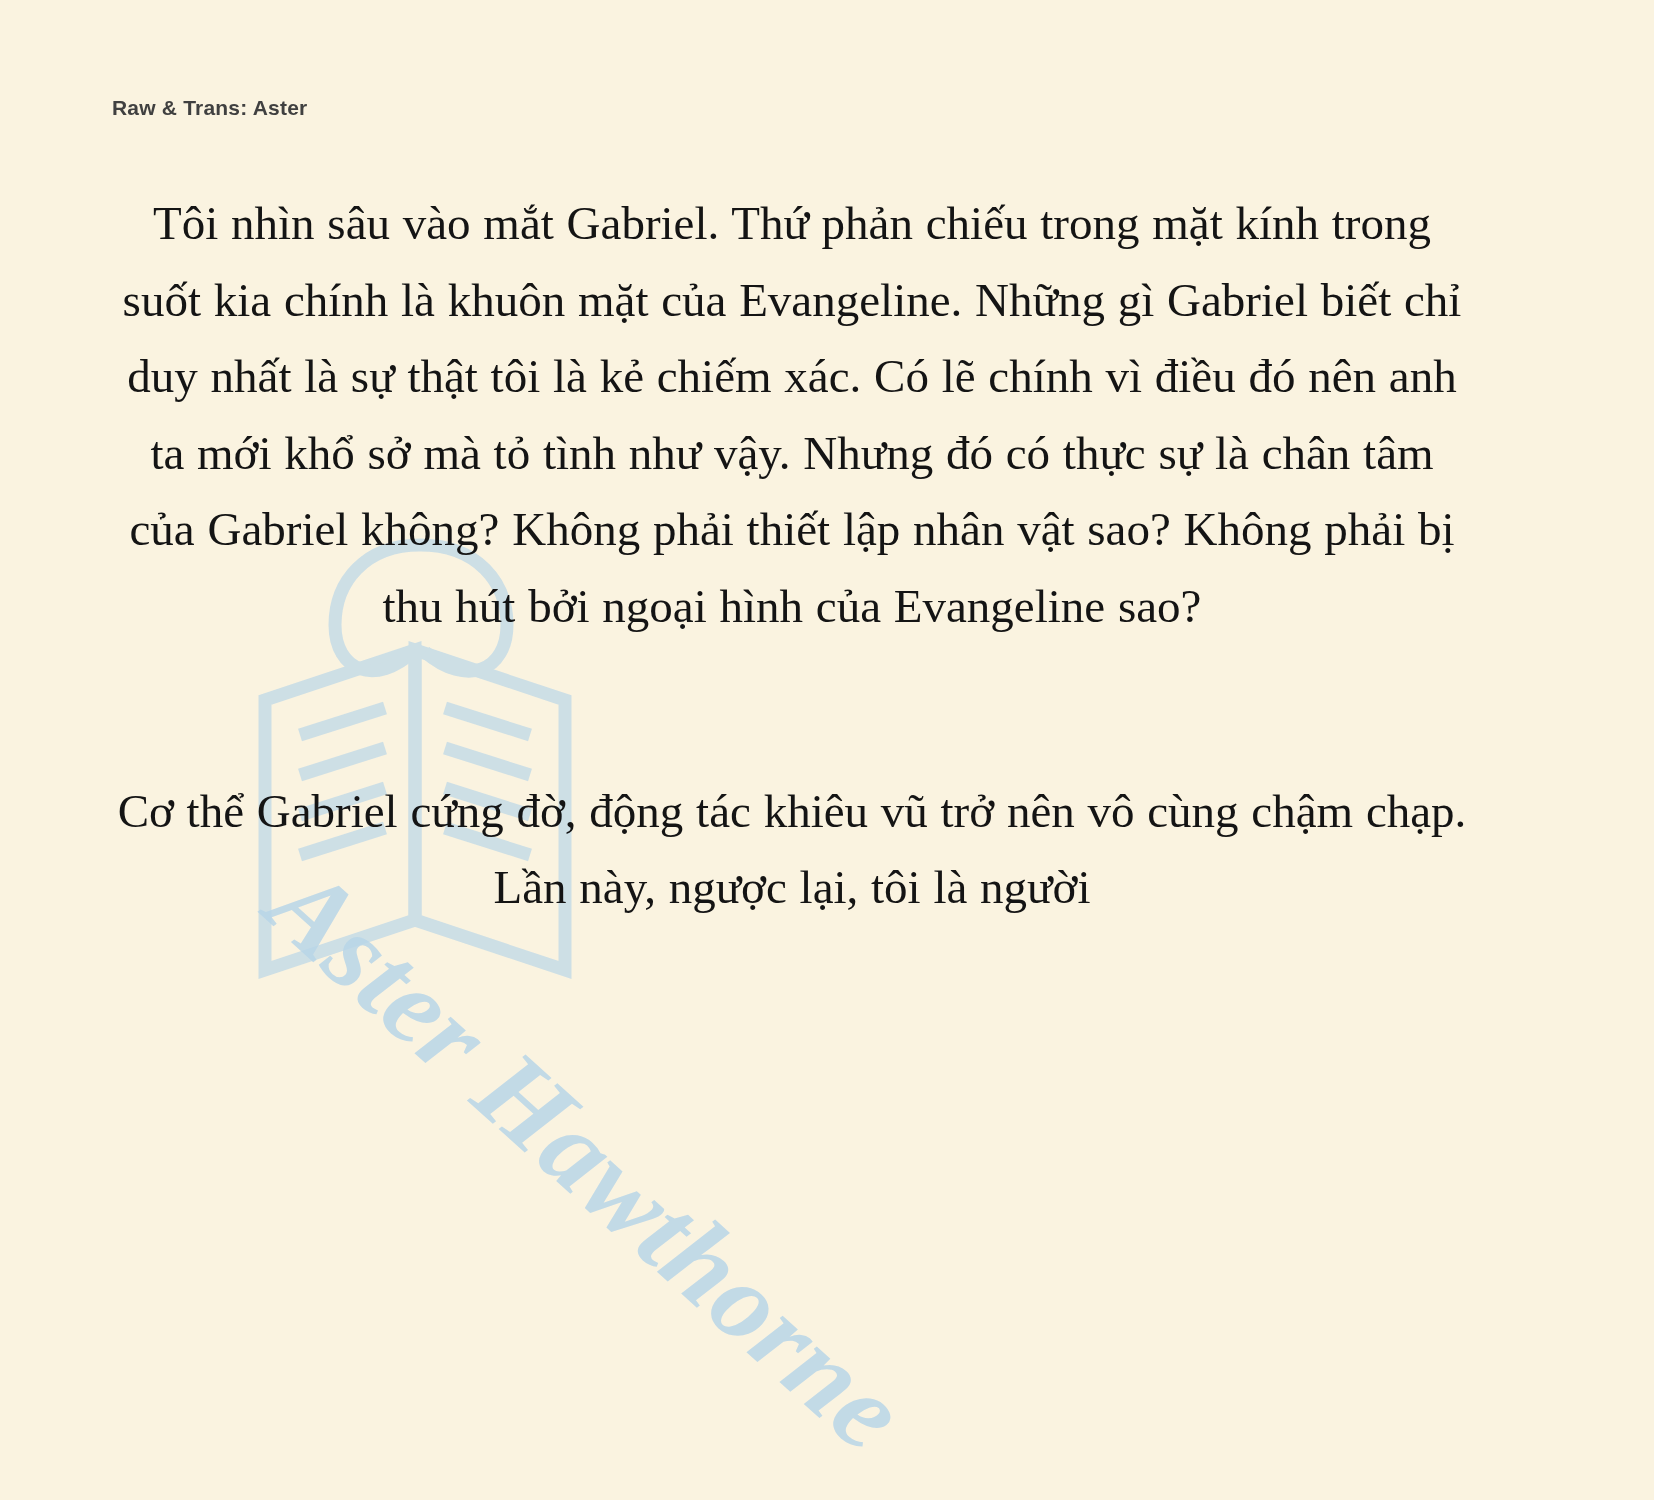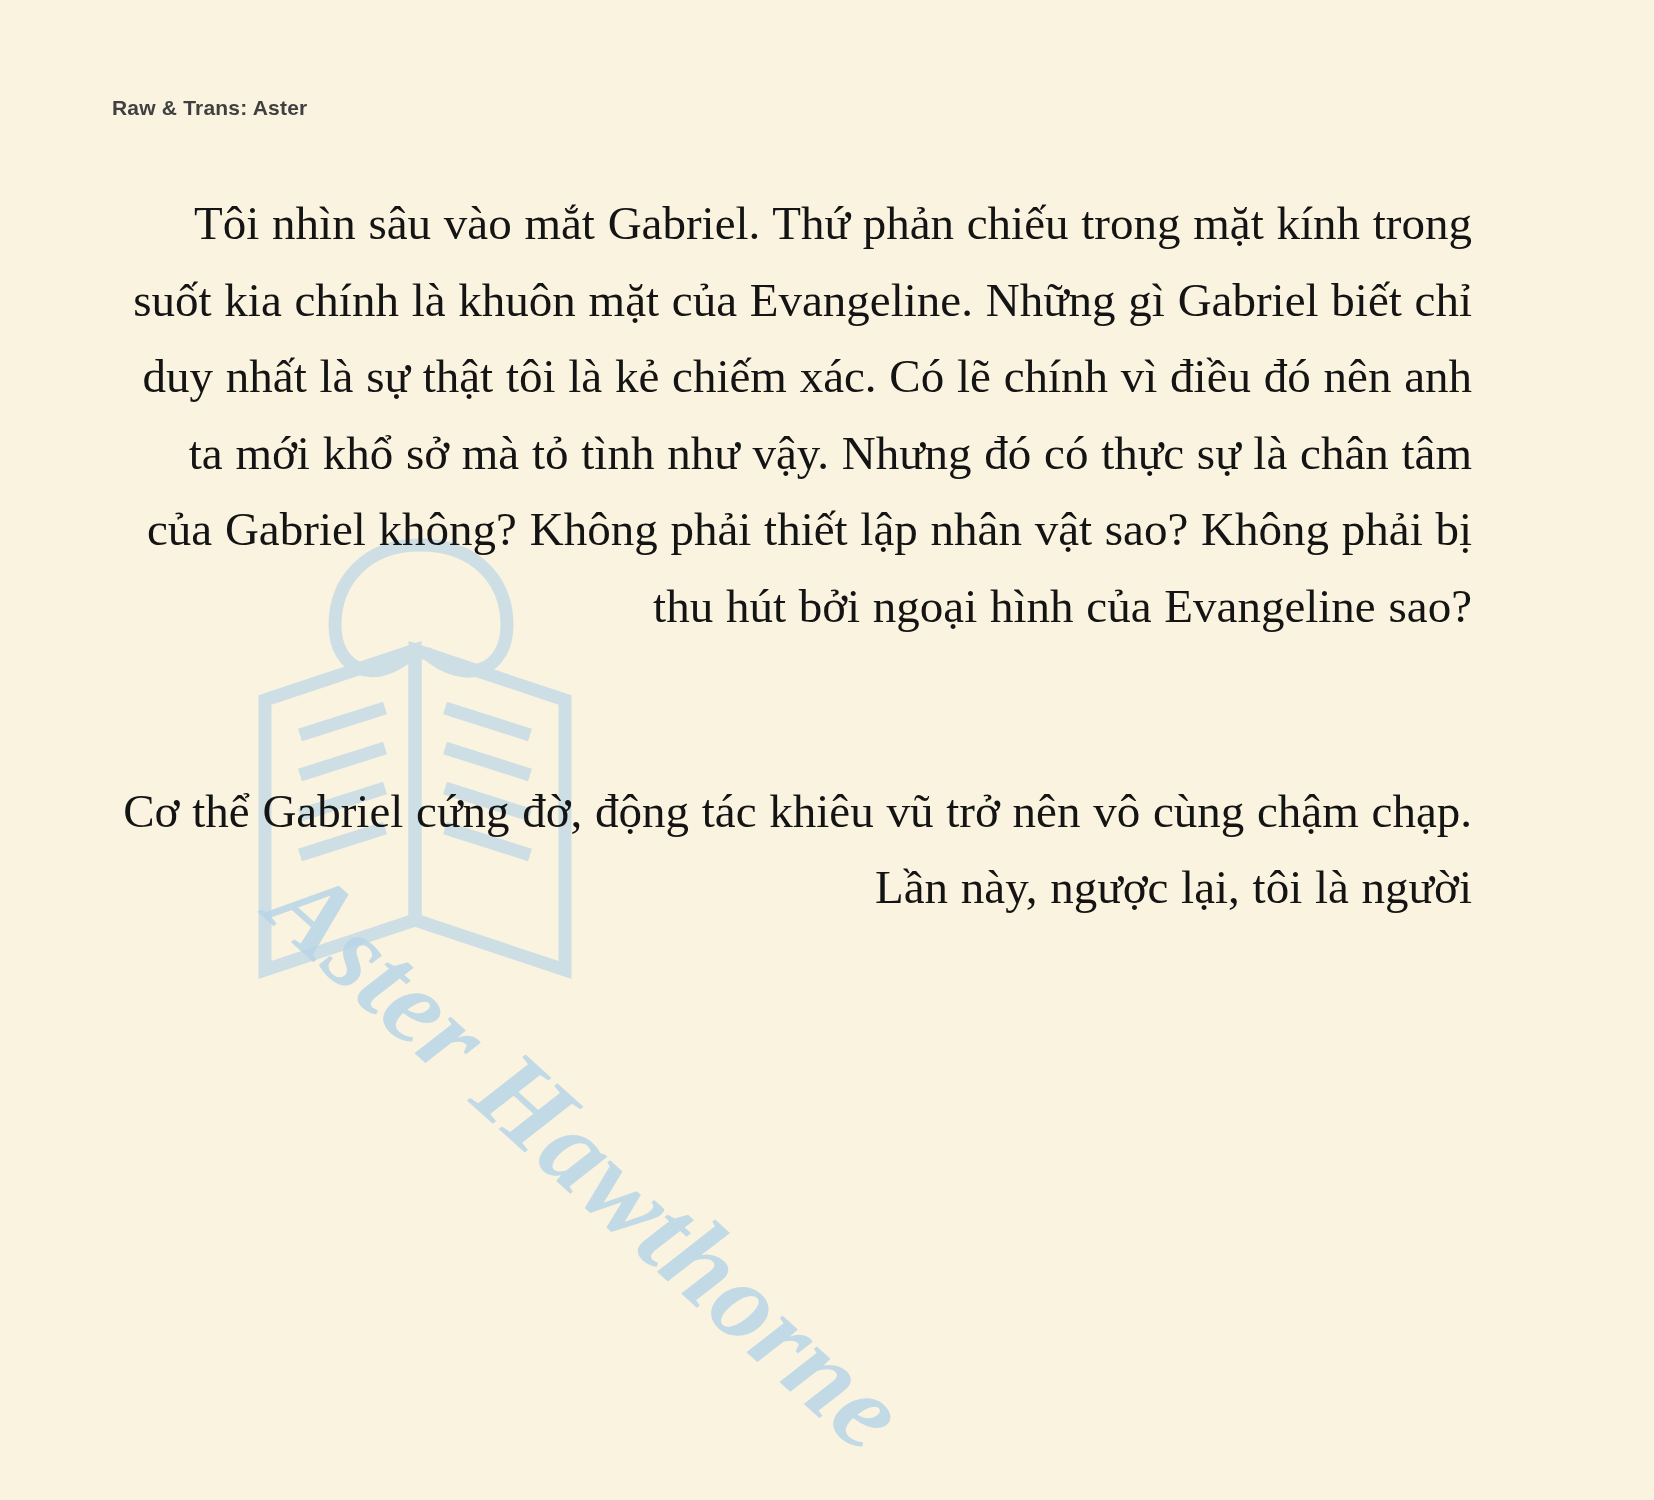--- a/index.html
+++ b/index.html
@@ -76,21 +76,21 @@
     top: 185px;
     width: 1360px;
     z-index: 2;
   }
   .para {
     font-family: "Liberation Serif", serif;
     font-size: 47px;
     line-height: 1.63;
     color: #141414;
     margin: 0 0 0 0;
-    text-align: right;
+    text-align: center;
     word-spacing: 1px;
   }
   .para + .para {
     margin-top: 128px;
   }
 </style>
 </head>
 <body>
 
 <div class="page">

